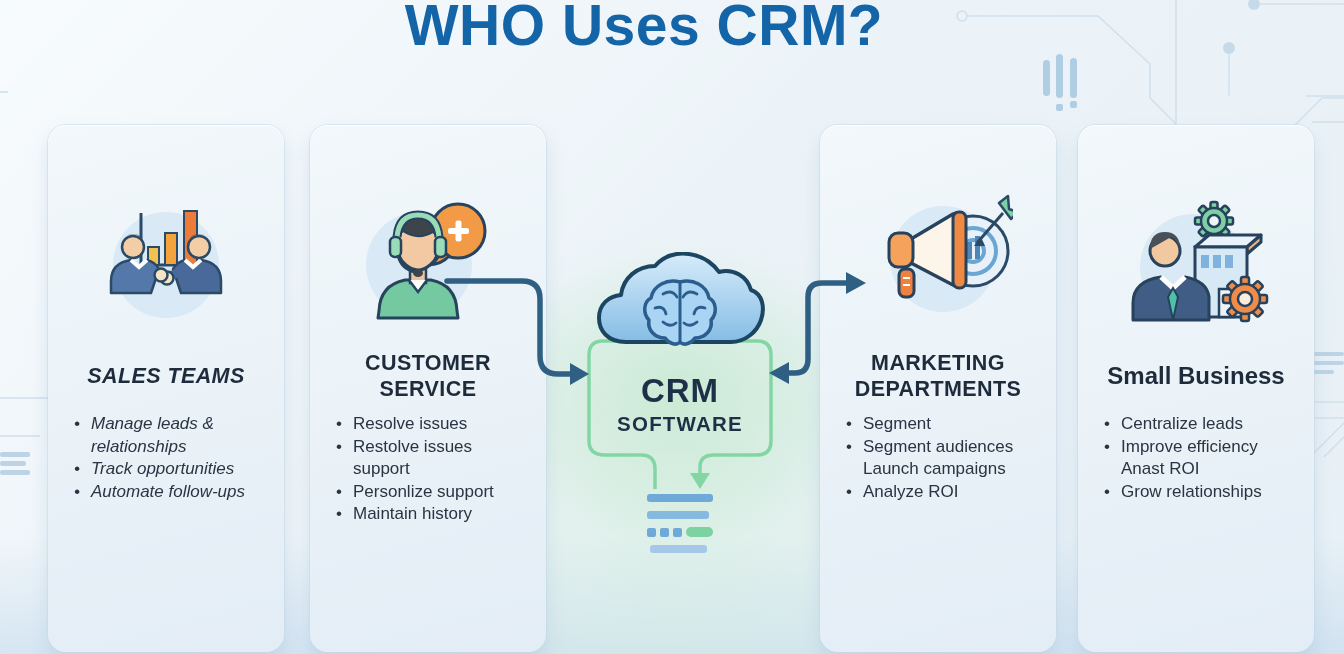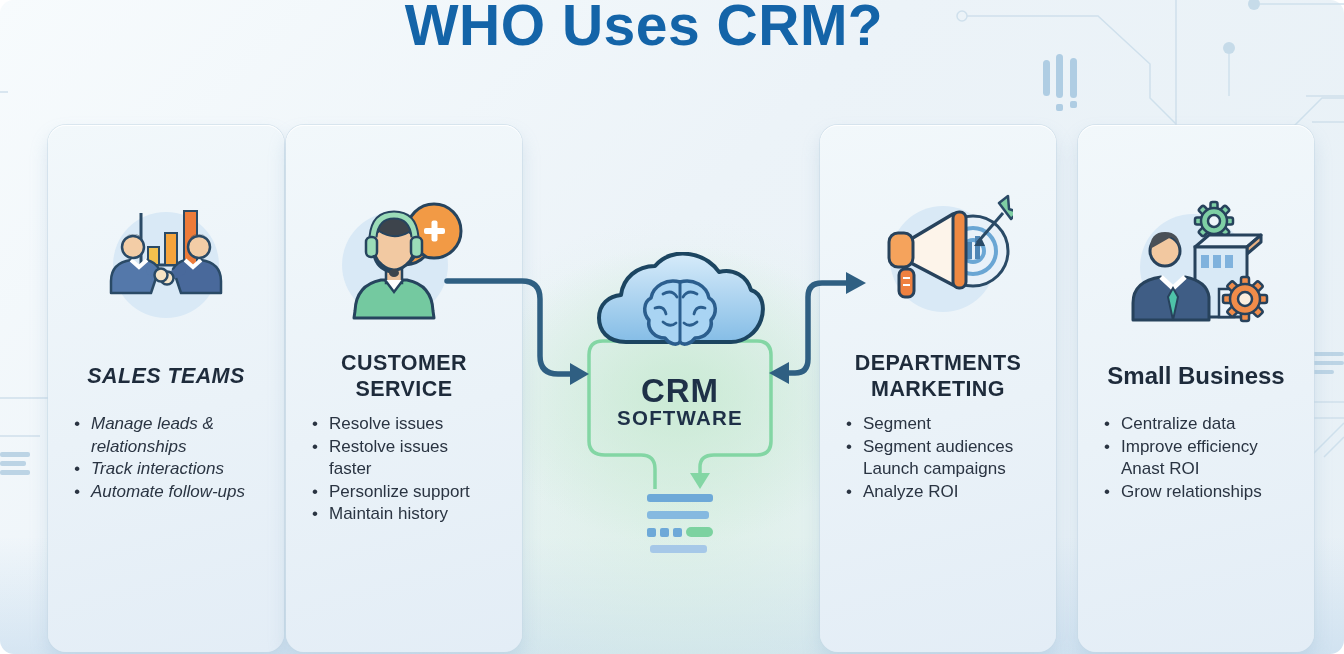--- a/index.html
+++ b/index.html
@@ -3,42 +3,41 @@
 <meta charset="utf-8">
 <style>
   html,body{margin:0;padding:0;}
   body{width:1344px;height:654px;overflow:hidden;font-family:"Liberation Sans",sans-serif;}
   .stage{position:relative;width:1344px;height:654px;
     background:
       radial-gradient(260px 200px at 680px 395px, rgba(198,233,208,.85), rgba(198,233,208,0) 75%),
       radial-gradient(420px 420px at 680px 520px, rgba(210,238,219,.55), rgba(210,238,219,0) 72%),
       linear-gradient(180deg, rgba(255,255,255,0) 82%, rgba(176,206,232,.40) 100%),
       linear-gradient(135deg, #f7fbfd 0%, #ecf3f8 45%, #e7f0f6 100%);
-    border-radius: 14px;
   }
   svg.decor{position:absolute;left:0;top:0;z-index:0;}
   h1.title{position:absolute;left:0;top:-8px;width:1288px;margin:0;text-align:center;
     font-size:57px;font-weight:800;letter-spacing:.5px;color:#1464a8;z-index:3;}
   .card{position:absolute;top:125px;width:236px;height:527px;border-radius:18px;z-index:1;
     background:linear-gradient(165deg,#f2f8fb 0%,#eaf2f8 55%,#e3edf6 100%);
     box-shadow:0 0 0 1px rgba(198,216,230,.55), 0 10px 18px rgba(140,175,205,.28), inset 0 1px 0 rgba(255,255,255,.9);}
   .icon-wrap{position:absolute;top:62px;left:43px;width:150px;height:145px;}
   .card-title{position:absolute;top:222px;left:0;width:100%;height:58px;display:flex;flex-direction:column;
     justify-content:center;text-align:center;font-weight:800;font-size:21.5px;line-height:1.22;
     letter-spacing:.4px;color:#1e2b3b;}
   .card:nth-of-type(4) .card-title{font-size:24px;letter-spacing:0;}
   ul.items{position:absolute;top:288px;left:26px;right:6px;margin:0;padding:0;list-style:none;
     font-size:17px;line-height:22.5px;color:#2a3442;}
   ul.items li{display:flex;white-space:nowrap;}
   ul.items .mark{flex:0 0 17px;width:17px;}
   svg.overlay{position:absolute;left:0;top:0;z-index:2;pointer-events:none;}
   .cloud-wrap{position:absolute;left:593px;top:252px;width:174px;height:100px;z-index:3;}
   .crm-heading{position:absolute;left:589px;top:374px;width:182px;text-align:center;z-index:3;color:#1e3047;}
   .crm-heading .h{font-size:33px;font-weight:800;letter-spacing:1px;line-height:1;}
-  .crm-heading .s{font-size:20.5px;font-weight:800;letter-spacing:1.2px;margin-top:1px;line-height:1;}
+  .crm-heading .s{font-size:20.5px;font-weight:800;letter-spacing:1.2px;margin-top:7px;line-height:1;}
 </style>
 </head>
 <body>
 
 <div class="stage">
 
   <svg class="decor" width="1344" height="654">
     <g stroke="#cfe0ec" stroke-width="1.5" fill="none">
       <circle cx="962" cy="16" r="5"></circle>
       <path d="M967,16 H1098 L1150,64 V98 L1176,124"></path>
@@ -102,29 +101,29 @@
           <li>
             <span class="mark">•</span>
             <span>Manage leads &amp;</span>
           </li>
           <li>
             <span class="mark"></span>
             <span>relationships</span>
           </li>
           <li>
             <span class="mark">•</span>
-            <span>Track interactions</span>
+            <span>Track opportunities</span>
           </li>
           <li>
             <span class="mark">•</span>
             <span>Automate follow-ups</span>
           </li>
         </ul>
     </section>
-      <section class="card" style="left: 286px;">
+      <section class="card" style="left: 310px;">
       <div class="icon-wrap"><svg id="icon-1" width="150" height="145" viewBox="0 0 150 145">
       <circle cx="66" cy="78" r="53" fill="#d9e9f6"></circle>
       <circle cx="105" cy="44" r="27" fill="#f29a45" stroke="#26445e" stroke-width="3"></circle>
       <path d="M88,63 q-3,11 -12,15 q13,-1 20,-9 z" fill="#f29a45" stroke="#26445e" stroke-width="3" stroke-linejoin="round"></path>
       <rect x="95" y="41" width="21" height="6" rx="2" fill="#ffffff"></rect>
       <rect x="102.5" y="33.5" width="6" height="21" rx="2" fill="#ffffff"></rect>
       <path d="M26,124 q1,-26 26,-31 h26 q25,5 26,31 l1,7 h-80 z" fill="#74c9a0" stroke="#26445e" stroke-width="3" stroke-linejoin="round"></path>
       <rect x="57" y="82" width="16" height="14" fill="#eec29b" stroke="#26445e" stroke-width="2.5"></rect>
       <path d="M56,93 l9,12 9,-12" fill="#ffffff" stroke="#26445e" stroke-width="2.5"></path>
       <path d="M43,52 q0,-22 22,-22 q22,0 22,22 q0,18 -10,26 q-6,5 -12,5 q-6,0 -12,-5 q-10,-8 -10,-26 z" fill="#f2c9a2" stroke="#26445e" stroke-width="3"></path>
@@ -144,21 +143,21 @@
           <li>
             <span class="mark">•</span>
             <span>Resolve issues</span>
           </li>
           <li>
             <span class="mark">•</span>
             <span>Restolve issues</span>
           </li>
           <li>
             <span class="mark"></span>
-            <span>faster</span>
+            <span>support</span>
           </li>
           <li>
             <span class="mark">•</span>
             <span>Personlize support</span>
           </li>
           <li>
             <span class="mark">•</span>
             <span>Maintain history</span>
           </li>
         </ul>
@@ -174,22 +173,22 @@
       <path d="M140,26 L114,56" stroke="#2a4a66" stroke-width="3" fill="none"></path>
       <path d="M136,16 l9,-7 1,13 9,3 -7,7 z" fill="#7fcfa4" stroke="#2a4a66" stroke-width="2.5" stroke-linejoin="round"></path>
       <path d="M118,50 l-7,9 11,0 z" fill="#2a4a66"></path>
       <path d="M48,52 L90,27 Q97,24 97,33 V93 Q97,102 90,98 L48,76 Z" fill="#fdf4ea" stroke="#27425c" stroke-width="3.5" stroke-linejoin="round"></path>
       <rect x="90" y="25" width="13" height="76" rx="6" fill="#ef8943" stroke="#27425c" stroke-width="3"></rect>
       <rect x="26" y="46" width="24" height="34" rx="9" fill="#f5a35c" stroke="#27425c" stroke-width="3"></rect>
       <rect x="36" y="82" width="15" height="28" rx="6" fill="#ef8140" stroke="#27425c" stroke-width="3"></rect>
       <path d="M40,91 h7 M40,98 h7" stroke="#ffffff" stroke-width="2"></path>
     </svg></div>
       <div class="card-title">
+          <div>MARKETING</div>
           <div>DEPARTMENTS</div>
-          <div>MARKETING</div>
         </div>
       <ul class="items">
           <li>
             <span class="mark">•</span>
             <span>Segment</span>
           </li>
           <li>
             <span class="mark">•</span>
             <span>Segment audiences</span>
           </li>
@@ -246,21 +245,21 @@
       <path d="M52,101 l-5,9 5,23 5,-23 z" fill="#4ec2a8" stroke="#27425c" stroke-width="2"></path>
       <circle cx="44" cy="64" r="15" fill="#f2c8a0" stroke="#27425c" stroke-width="3"></circle>
       <path d="M29,62 q0,-17 15,-17 q15,0 15,17 q-3,-10 -9,-12 q-12,7 -21,12 z" fill="#4a5057"></path>
     </svg></div>
       <div class="card-title">
           <div>Small Business</div>
         </div>
       <ul class="items">
           <li>
             <span class="mark">•</span>
-            <span>Centralize data</span>
+            <span>Centralize leads</span>
           </li>
           <li>
             <span class="mark">•</span>
             <span>Improve efficiency</span>
           </li>
           <li>
             <span class="mark"></span>
             <span>Anast ROI</span>
           </li>
           <li>

